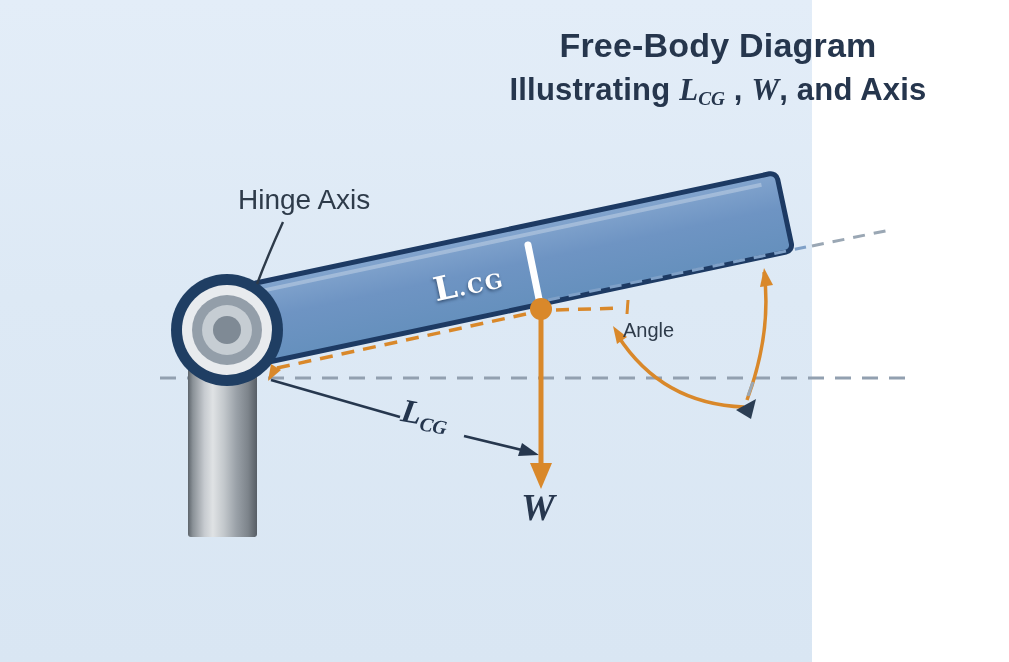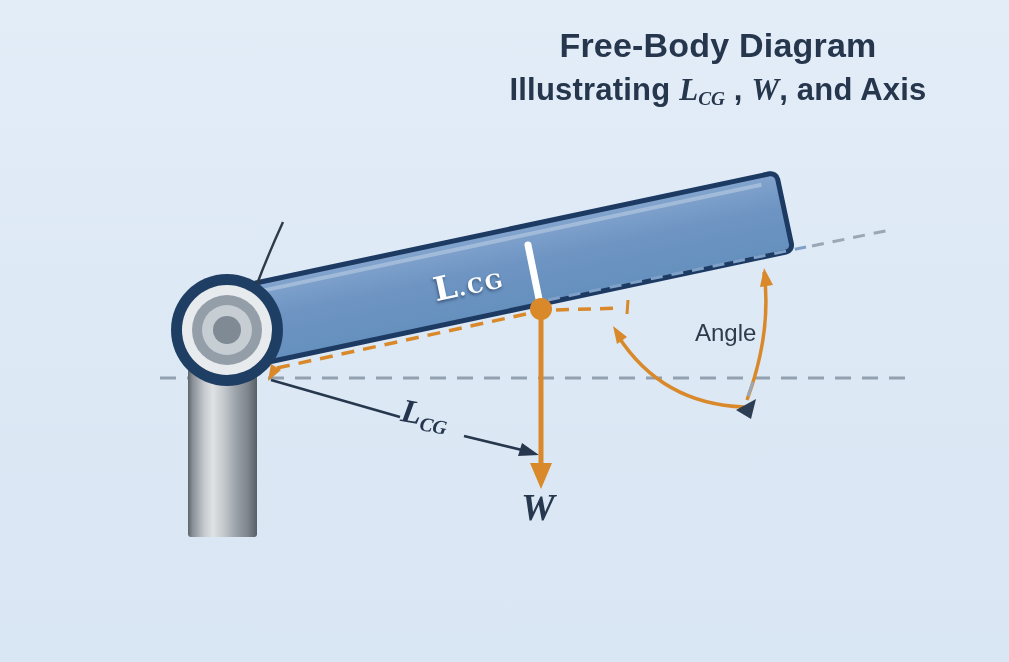--- a/index.html
+++ b/index.html
@@ -1,33 +1,33 @@
 <!DOCTYPE html>
 <html><head>
 <meta charset="utf-8">
 <style>
   html,body{margin:0;padding:0;}
   body{width:1009px;height:662px;overflow:hidden;}
   .stage{
-    position:relative;width:1009px;height:662px;
+    position:relative;width:812px;height:662px;
     background:linear-gradient(180deg,#e3edf8 0%,#dde9f5 45%,#d9e6f3 100%);
     font-family:"Liberation Sans",sans-serif;
   }
   svg.diagram{position:absolute;left:0;top:0;}
   .lbl{position:absolute;color:#2e3b4a;white-space:nowrap;}
   .title-block{
     position:absolute;left:423px;top:26px;width:590px;
     text-align:center;color:#26364d;font-weight:bold;
   }
   .title-line1{font-size:34px;letter-spacing:0.2px;}
   .title-line2{font-size:31px;margin-top:7px;letter-spacing:0.2px;}
   .math{font-family:"Liberation Serif",serif;font-style:italic;font-weight:bold;}
   .msub{font-size:0.62em;vertical-align:-0.25em;letter-spacing:0;}
   .hinge-axis-lbl{left:238px;top:184px;font-size:28px;}
-  .angle-lbl{left:695px;top:319px;font-size:24px;}
+  .angle-lbl{left:623px;top:319px;font-size:20px;}
   .beam-cg-lbl{
     left:433px;top:263px;transform:rotate(-12deg);
     font-family:"DejaVu Serif",serif;font-weight:bold;color:#ffffff;
     font-size:33px;letter-spacing:1px;
     text-shadow:-1px 2px 3px rgba(16,35,62,0.55);
   }
   .beam-cg-lbl .ssub{font-size:0.62em;letter-spacing:2px;}
   .lcg-callout-lbl{
     left:401px;top:396px;transform:rotate(10deg);
     font-family:"Liberation Serif",serif;font-style:italic;font-weight:bold;
@@ -108,20 +108,21 @@
     <line x1="748" y1="396" x2="753" y2="382" stroke="#9aa7b4" stroke-width="3"></line>
     <polygon points="764,268 773,285 760,287" fill="#d9882a"></polygon>
     <polygon points="736,410 756,399 751,419" fill="#2c3e54"></polygon>
   </svg>
 
   <div class="title-block">
     <div class="title-line1">Free-Body Diagram</div>
     <div class="title-line2"><span>Illustrating </span><span class="math">L</span><span class="math msub">CG</span><span> , </span><span class="math">W</span><span>, and Axis</span></div>
   </div>
 
+  <div class="lbl hinge-axis-lbl">Hinge Axis</div>
 
   <div class="lbl beam-cg-lbl"><span>L</span><span class="ssub">.CG</span></div>
 
   <div class="lbl lcg-callout-lbl"><span>L</span><span class="ssub">CG</span></div>
 
   <div class="lbl angle-lbl">Angle</div>
 
   <div class="lbl weight-lbl">W</div>
 
 </div>

